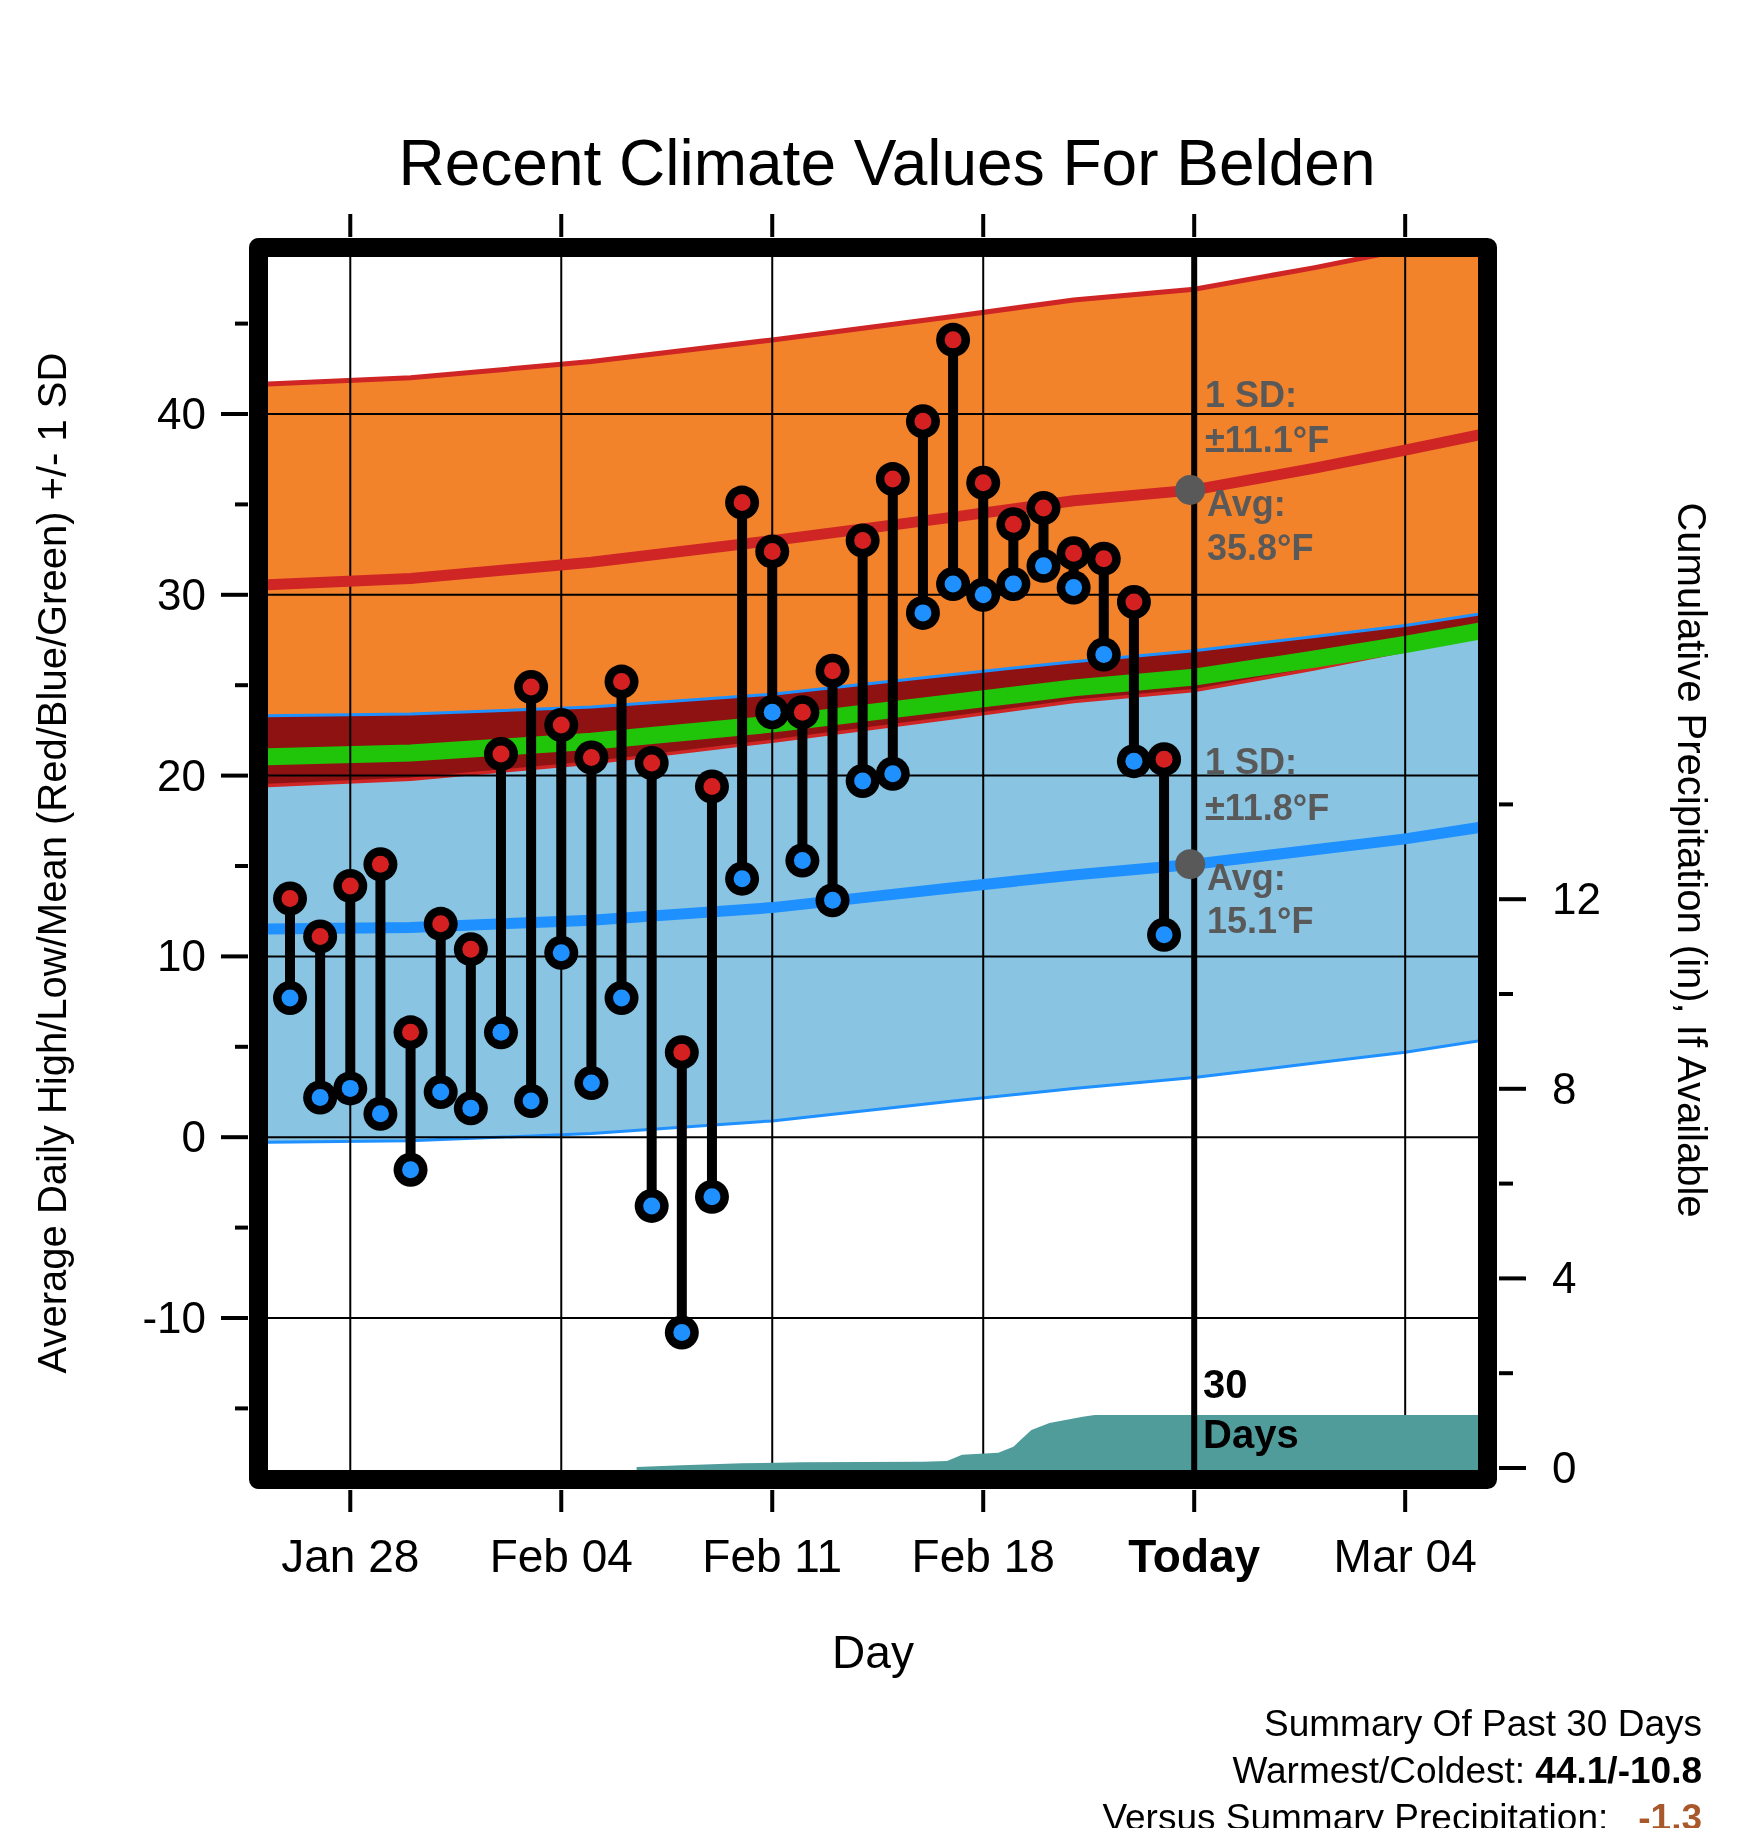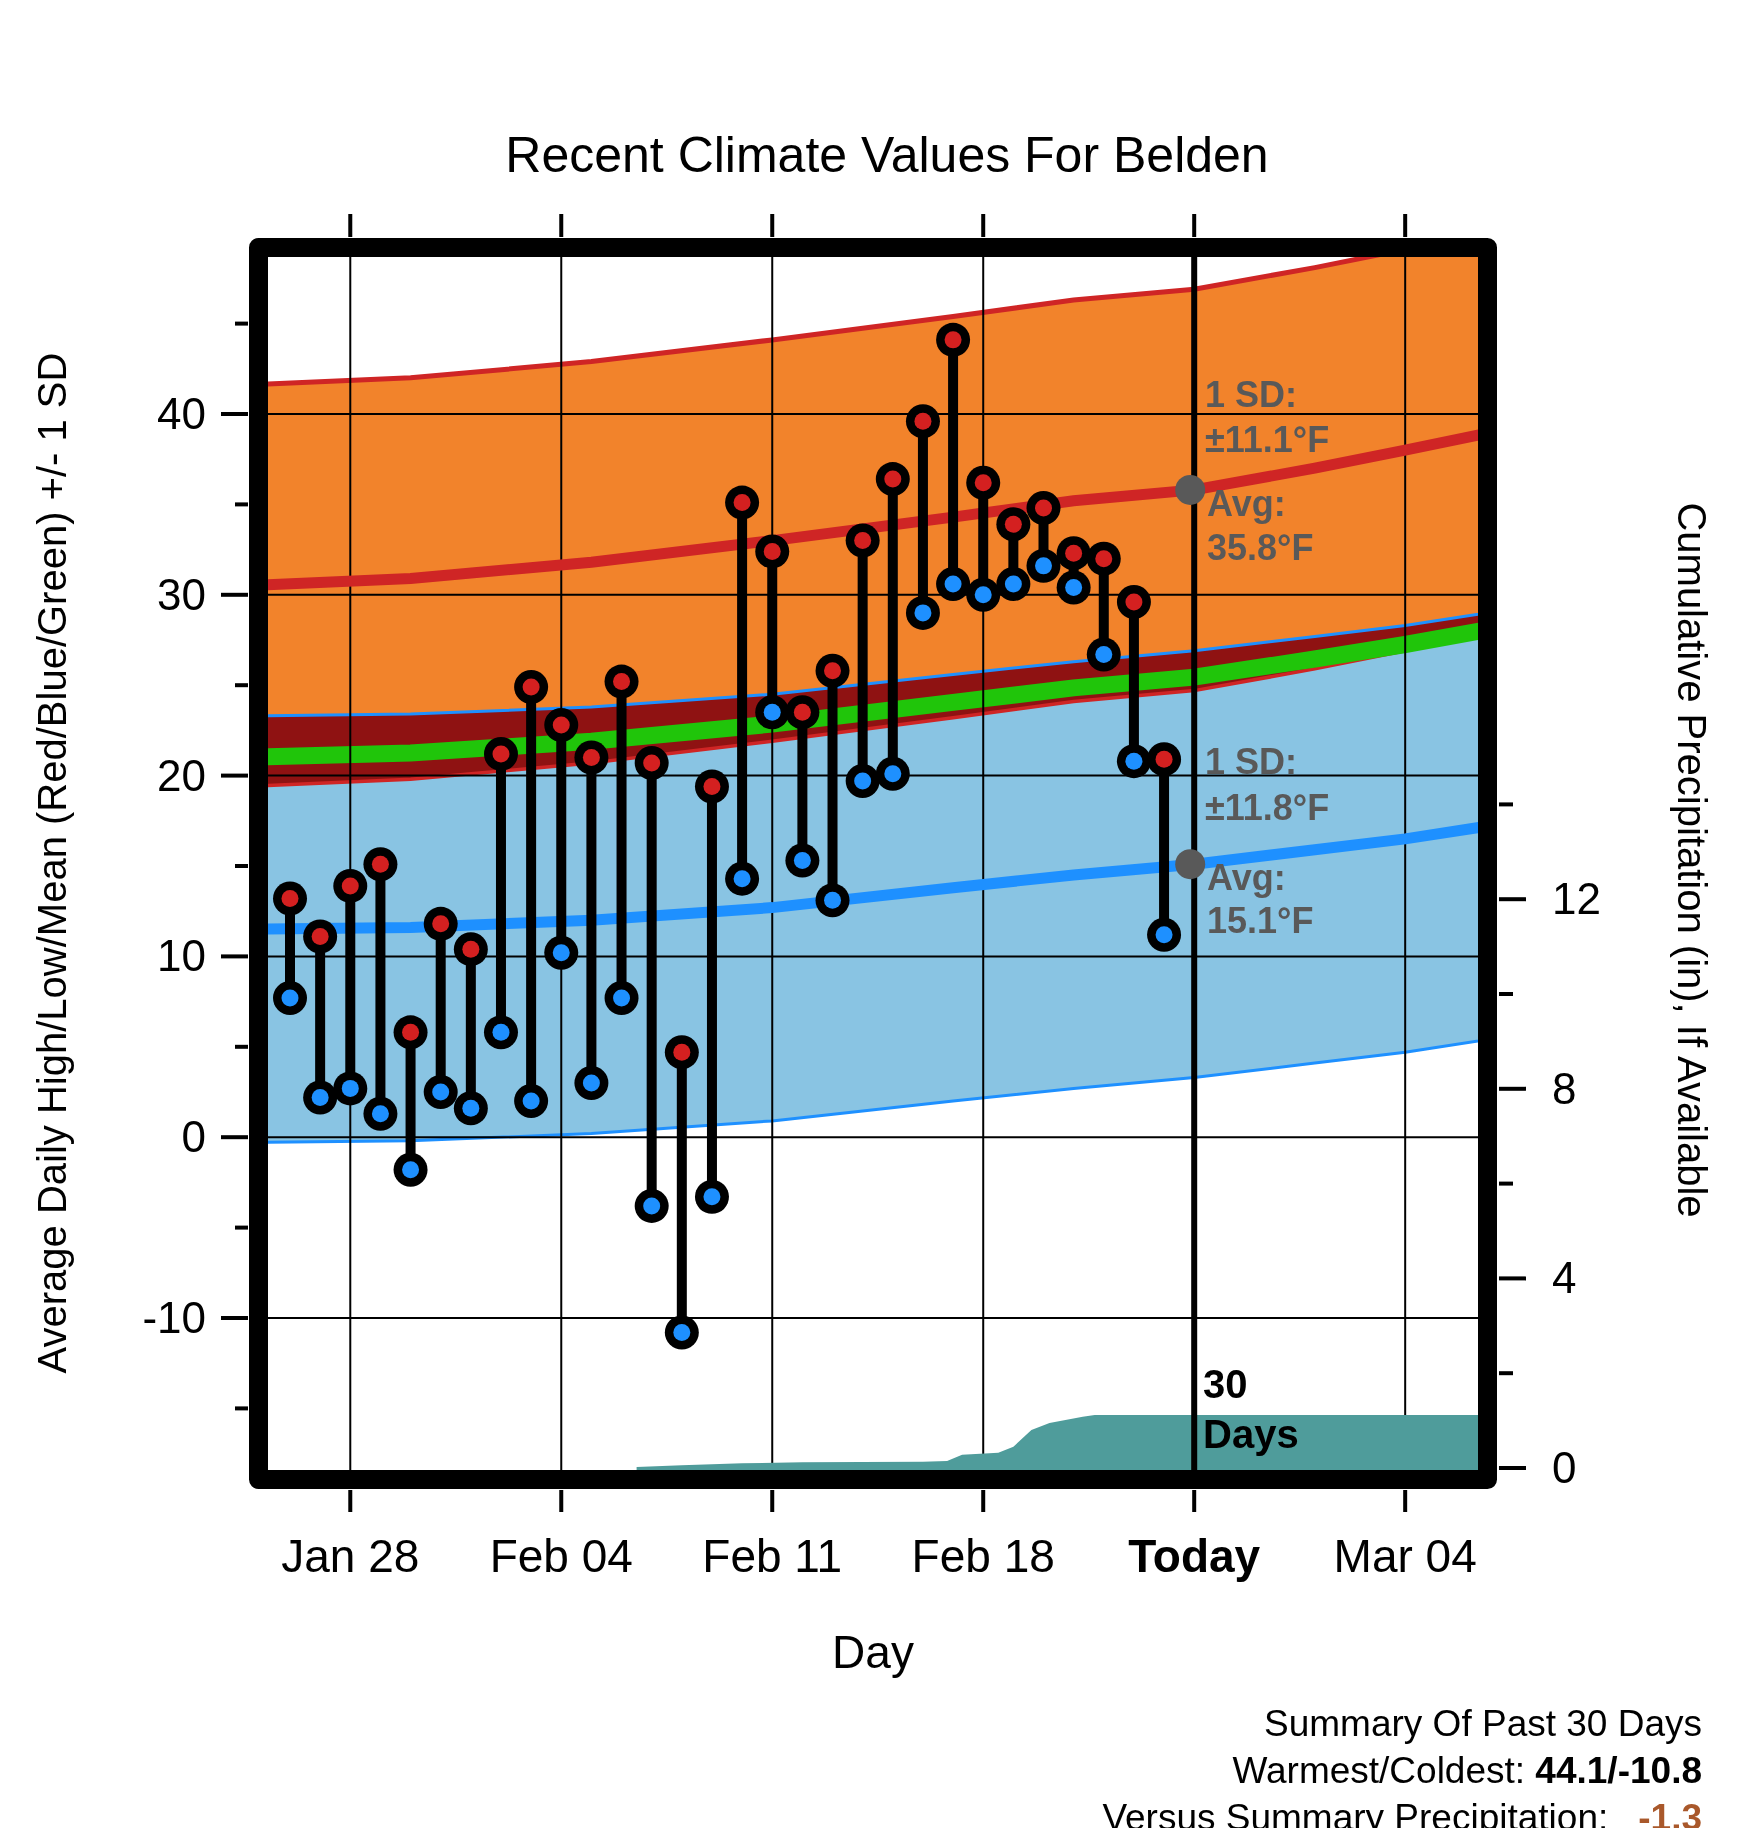--- a/index.html
+++ b/index.html
@@ -1,20 +1,20 @@
 <!DOCTYPE html>
 <html><head>
 <meta charset="utf-8">
 <style>
   html,body{margin:0;padding:0;background:#fff;}
   .canvas{position:relative;width:1748px;height:1828px;background:#fff;overflow:hidden;
           font-family:"Liberation Sans",sans-serif;color:#000;}
   #chart-svg{position:absolute;left:0;top:0;}
   .page-title{position:absolute;left:0;right:0;top:126px;text-align:center;
-              font-size:50px;font-weight:normal;margin-left:26px;}
+              font-size:64px;font-weight:normal;margin-left:26px;}
   .footer-left{position:absolute;left:36px;top:1628px;font-size:31px;line-height:39px;}
   .footer-right{position:absolute;right:46px;top:1700px;font-size:37px;line-height:47px;text-align:right;}
   .fr-line{white-space:nowrap;}
   .bold{font-weight:bold;}
   .val-temp{font-weight:bold;margin-left:84px;}
   .val-precip{font-weight:bold;margin-left:30px;}
 </style>
 </head>
 <body>
 

